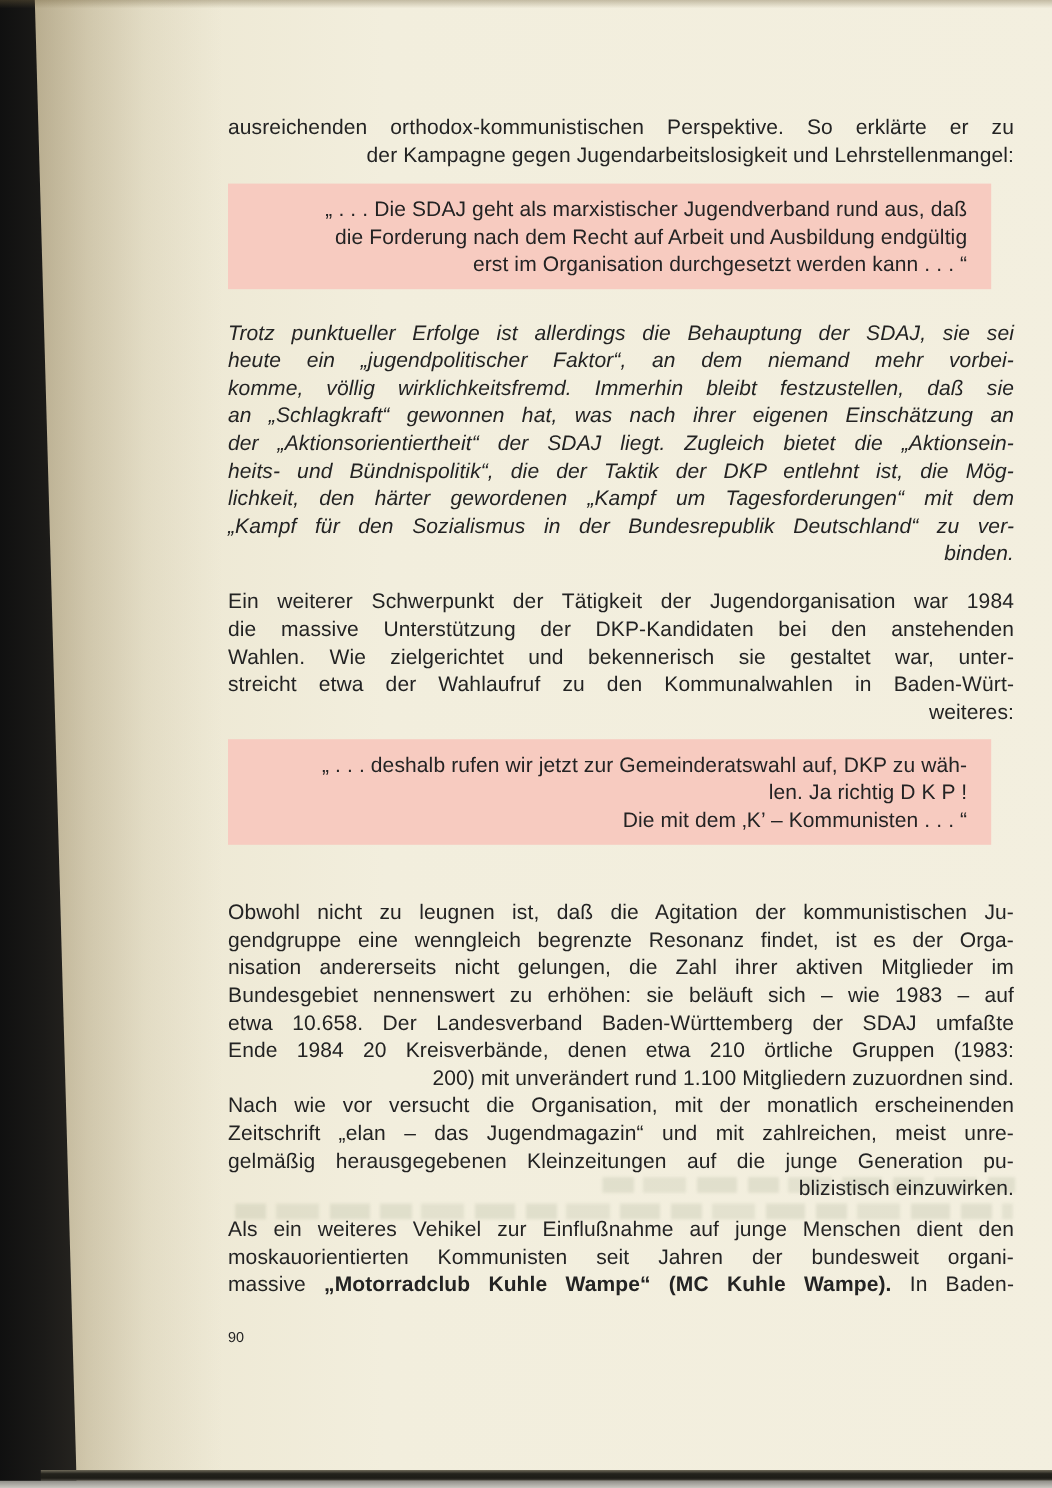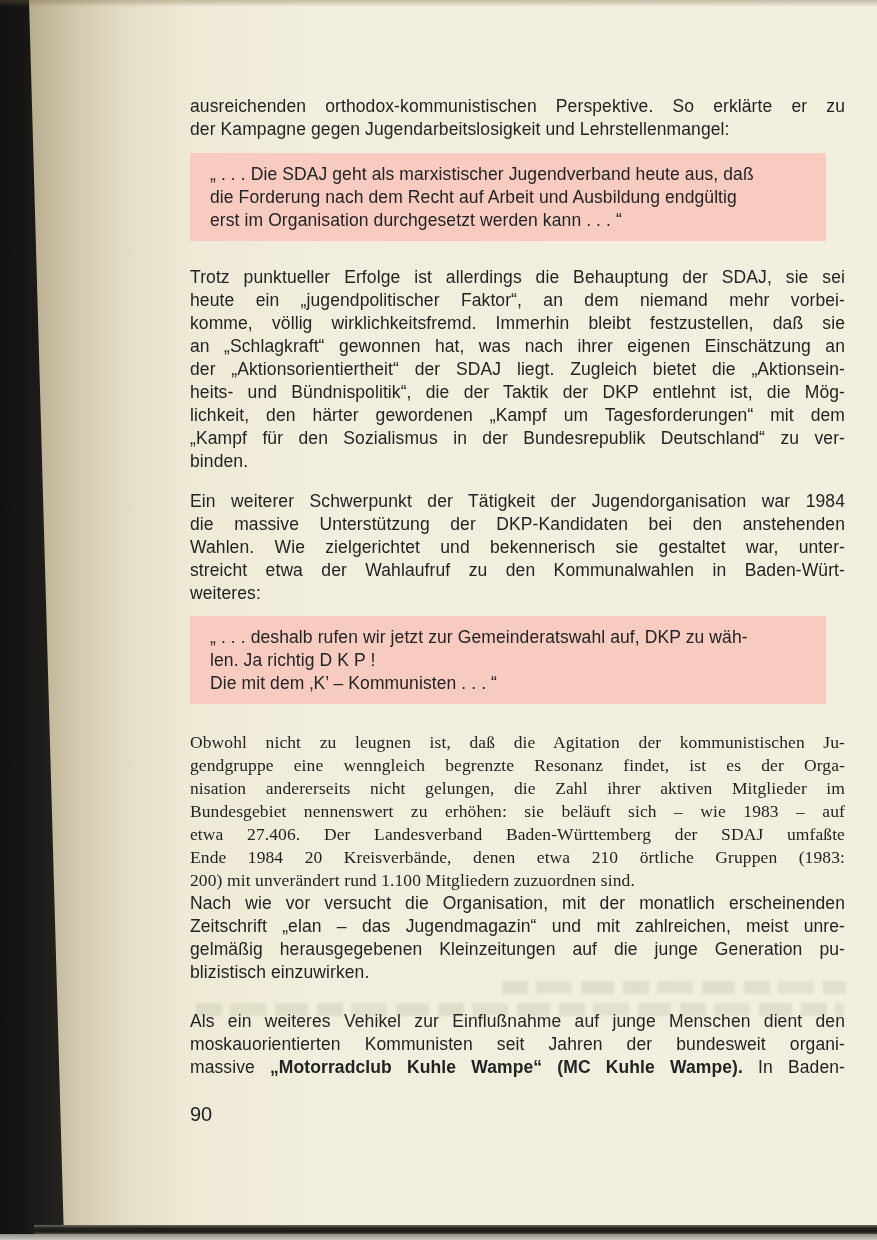--- a/index.html
+++ b/index.html
@@ -53,59 +53,59 @@
       rgba(146,156,126,0.70) 79px 112px,transparent 112px 121px);
   }
   .ghost1{left:502px;top:981px;width:344px;}
   .ghost2{left:196px;top:1003px;width:648px;}
 
   .text-col{
     position:absolute;left:190px;top:95px;width:655px;
     color:var(--ink);font-size:17.5px;line-height:23px;
     letter-spacing:0.1px;
   }
-  .line{min-height:23px;}
+  .line{min-height:23px;text-align:right;}
   .line.j{text-align:justify;text-align-last:justify;}
   .b{font-weight:700;}
   .quote{
     background:var(--highlight);
     width:636px;box-sizing:border-box;
     padding:10px 20px 9px 20px;
   }
   
   #content > :nth-child(1){margin-top:0;}
   #content > :nth-child(2){margin-top:12px;}
-  #content > :nth-child(3){margin-top:25px;}
+  #content > :nth-child(3){margin-top:25px;font-style:italic;}
   #content > :nth-child(4){margin-top:17px;}
   #content > :nth-child(5){margin-top:11px;}
-  #content > :nth-child(6){margin-top:27px;font-family:Liberation Serif, serif;}
+  #content > :nth-child(6){margin-top:45px;}
   #content > :nth-child(7){margin-top:0;}
-  #content > :nth-child(8){margin-top:26px;}
+  #content > :nth-child(8){margin-top:11px;}
   .pageno{
     position:absolute;left:190px;top:1103px;
-    color:var(--ink);font-size:20px;line-height:23px;
+    color:var(--ink);font-size:12px;line-height:23px;
   }
 </style>
 </head>
 <body>
 
 <div class="scene">
   <div class="gutter"></div>
   <div class="spine"></div>
   <div class="top-edge"></div>
   <div class="ghost ghost1"></div>
   <div class="ghost ghost2"></div>
 
   <div class="text-col" id="content">
       <div class="paragraph">
         <div class="line j">ausreichenden orthodox-kommunistischen Perspektive. So erklärte er zu</div>
         <div class="line">der Kampagne gegen Jugendarbeitslosigkeit und Lehrstellenmangel:</div>
       </div>
       <div class="quote">
-        <div class="line">„ . . . Die SDAJ geht als marxistischer Jugendverband heute aus, daß</div>
+        <div class="line">„ . . . Die SDAJ geht als marxistischer Jugendverband rund aus, daß</div>
         <div class="line">die Forderung nach dem Recht auf Arbeit und Ausbildung endgültig</div>
         <div class="line">erst im Organisation durchgesetzt werden kann . . . “</div>
       </div>
       <div class="paragraph">
         <div class="line j">Trotz punktueller Erfolge ist allerdings die Behauptung der SDAJ, sie sei</div>
         <div class="line j">heute ein „jugendpolitischer Faktor“, an dem niemand mehr vorbei-</div>
         <div class="line j">komme, völlig wirklichkeitsfremd. Immerhin bleibt festzustellen, daß sie</div>
         <div class="line j">an „Schlagkraft“ gewonnen hat, was nach ihrer eigenen Einschätzung an</div>
         <div class="line j">der „Aktionsorientiertheit“ der SDAJ liegt. Zugleich bietet die „Aktionsein-</div>
         <div class="line j">heits- und Bündnispolitik“, die der Taktik der DKP entlehnt ist, die Mög-</div>
@@ -123,21 +123,21 @@
       <div class="quote">
         <div class="line">„ . . . deshalb rufen wir jetzt zur Gemeinderatswahl auf, DKP zu wäh-</div>
         <div class="line">len. Ja richtig D K P !</div>
         <div class="line">Die mit dem ‚K’ – Kommunisten . . . “</div>
       </div>
       <div class="paragraph">
         <div class="line j">Obwohl nicht zu leugnen ist, daß die Agitation der kommunistischen Ju-</div>
         <div class="line j">gendgruppe eine wenngleich begrenzte Resonanz findet, ist es der Orga-</div>
         <div class="line j">nisation andererseits nicht gelungen, die Zahl ihrer aktiven Mitglieder im</div>
         <div class="line j">Bundesgebiet nennenswert zu erhöhen: sie beläuft sich – wie 1983 – auf</div>
-        <div class="line j">etwa 27.406. Der Landesverband Baden-Württemberg der SDAJ umfaßte</div>
+        <div class="line j">etwa 10.658. Der Landesverband Baden-Württemberg der SDAJ umfaßte</div>
         <div class="line j">Ende 1984 20 Kreisverbände, denen etwa 210 örtliche Gruppen (1983:</div>
         <div class="line">200) mit unverändert rund 1.100 Mitgliedern zuzuordnen sind.</div>
       </div>
       <div class="paragraph">
         <div class="line j">Nach wie vor versucht die Organisation, mit der monatlich erscheinenden</div>
         <div class="line j">Zeitschrift „elan – das Jugendmagazin“ und mit zahlreichen, meist unre-</div>
         <div class="line j">gelmäßig herausgegebenen Kleinzeitungen auf die junge Generation pu-</div>
         <div class="line">blizistisch einzuwirken.</div>
       </div>
       <div class="paragraph">

